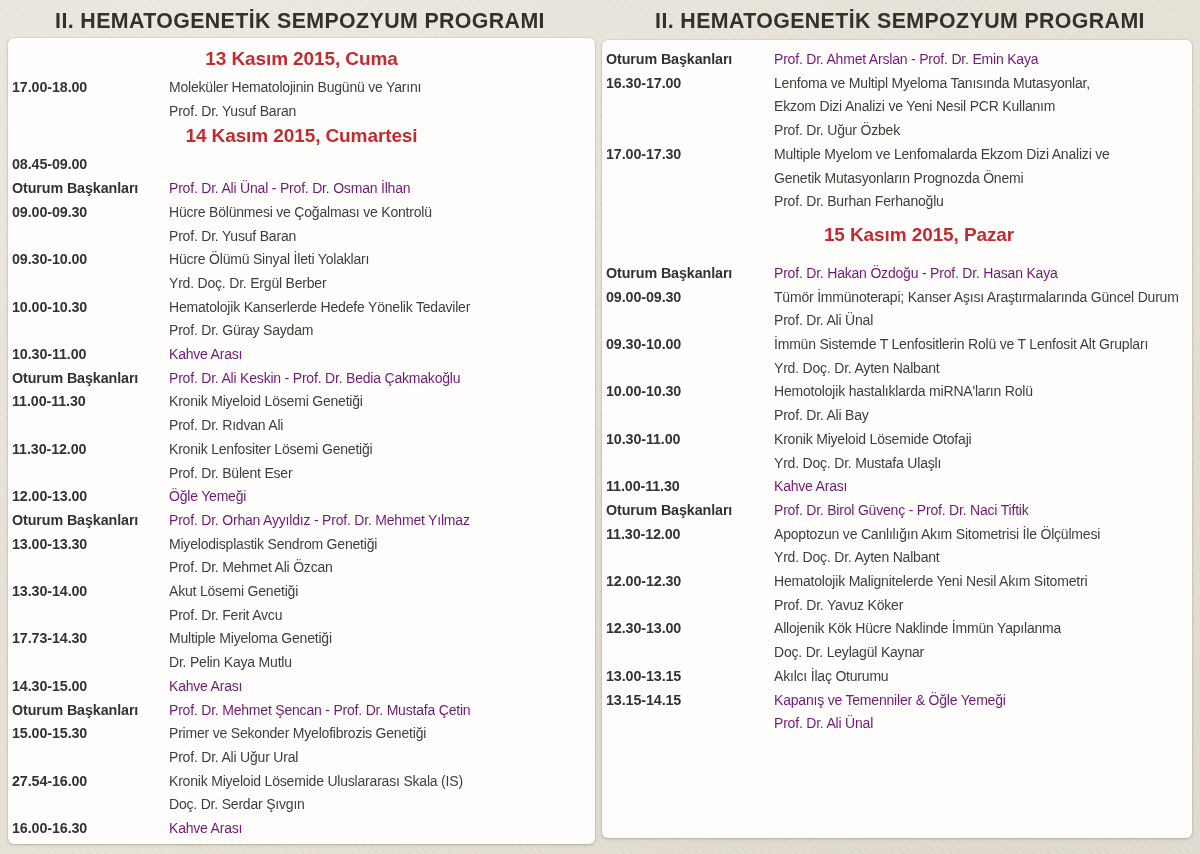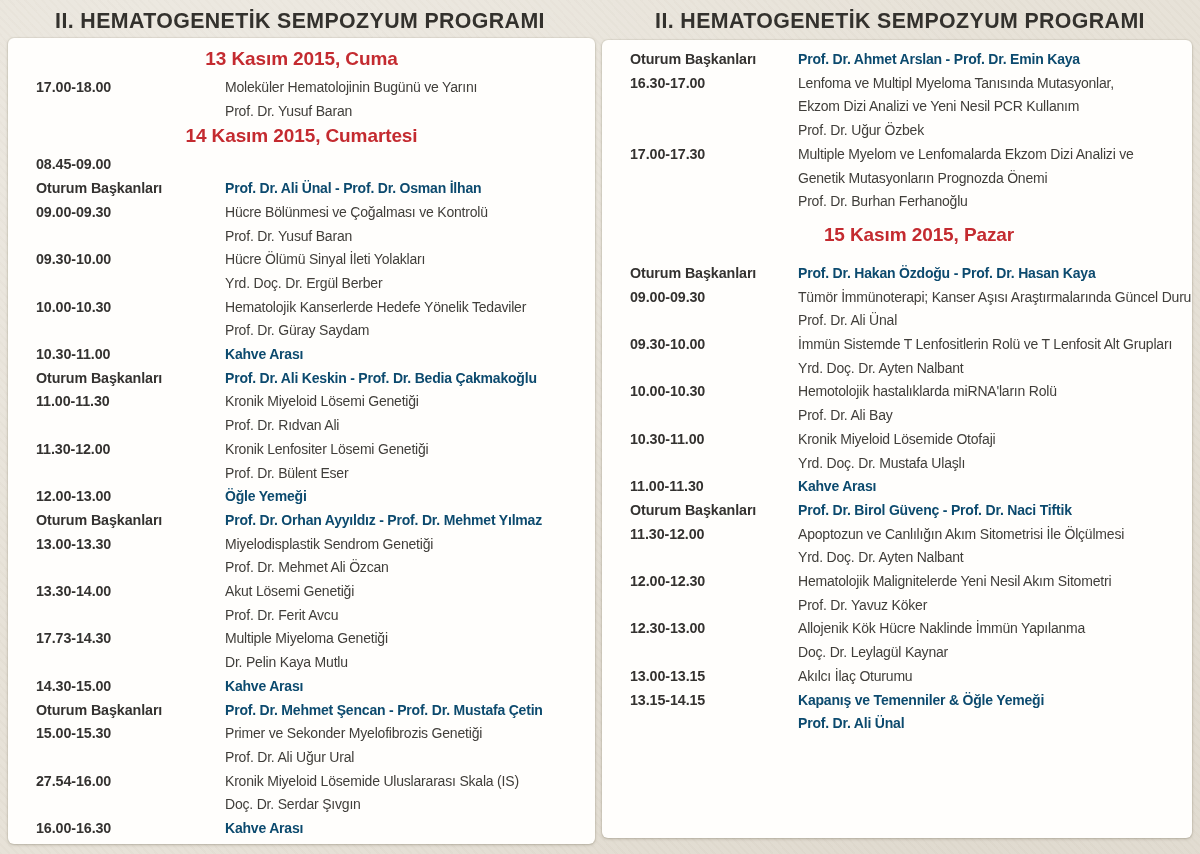--- a/index.html
+++ b/index.html
@@ -22,27 +22,27 @@
   #title-left{left:0;width:600px;}
   #title-right{left:600px;width:600px;}
   .card{
     position:absolute;background:#fffefc;border-radius:6px;
     box-shadow:0 1px 3px rgba(110,100,80,.35), 0 0 0 1px rgba(120,110,90,.08);
     box-sizing:border-box;padding-top:8px;overflow:hidden;
   }
   #card-left{left:8px;top:38px;width:587px;height:806px;}
   #card-right{left:602px;top:40px;width:590px;height:798px;}
   .row{
-    display:grid;padding-left:28px;line-height:23.7px;
+    display:grid;padding-left:4px;line-height:23.7px;
     font-size:14px;letter-spacing:-.2px;color:#403e3a;white-space:nowrap;
   }
-  #card-left .row{grid-template-columns:157px 1fr;gap:32px;}
+  #card-left .row{grid-template-columns:157px 1fr;}
   #card-right .row{grid-template-columns:168px 1fr;}
   .row .time{font-weight:bold;font-size:14.3px;color:#343230;letter-spacing:-.1px;}
-  .row.bold .text{font-weight:bold;color:#0c4a6e;}
+  .row.bold .text{font-weight:normal;color:#701a75;}
   .date-row{
     text-align:center;font-weight:bold;font-size:19px;line-height:26px;
     color:#c42b30;letter-spacing:-.1px;margin-bottom:4px;
   }
   #card-right .date-row{margin-top:8px;margin-bottom:14px;margin-left:44px;}
 </style>
 </head>
 <body>
 
 <div id="title-left" class="page-title">II. HEMATOGENETİK SEMPOZYUM PROGRAMI</div>

